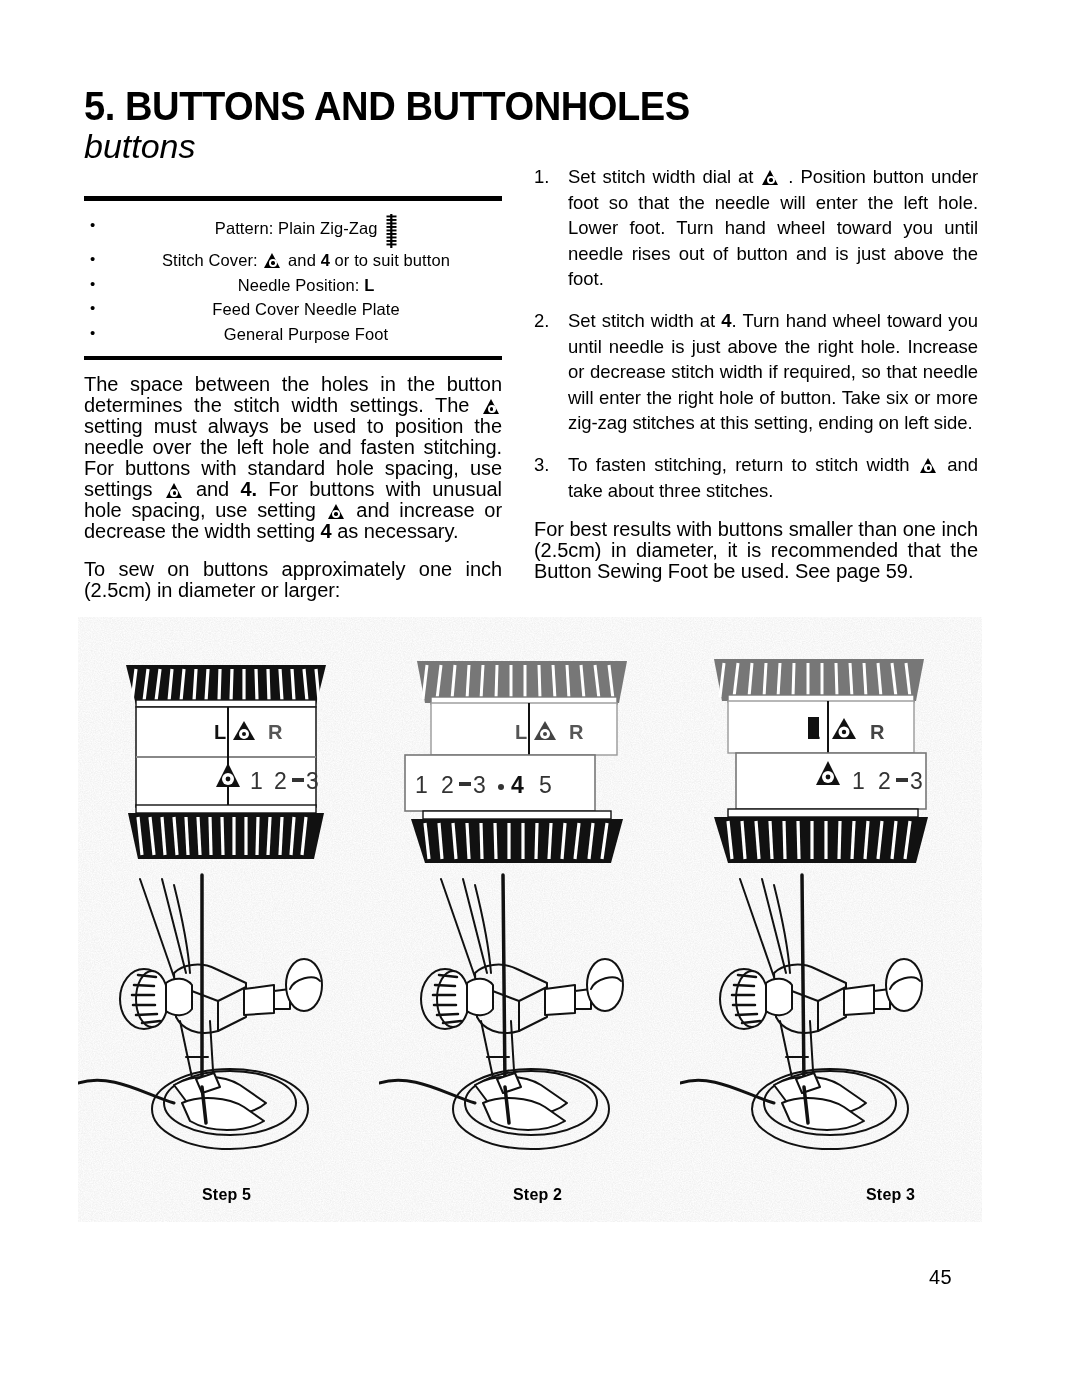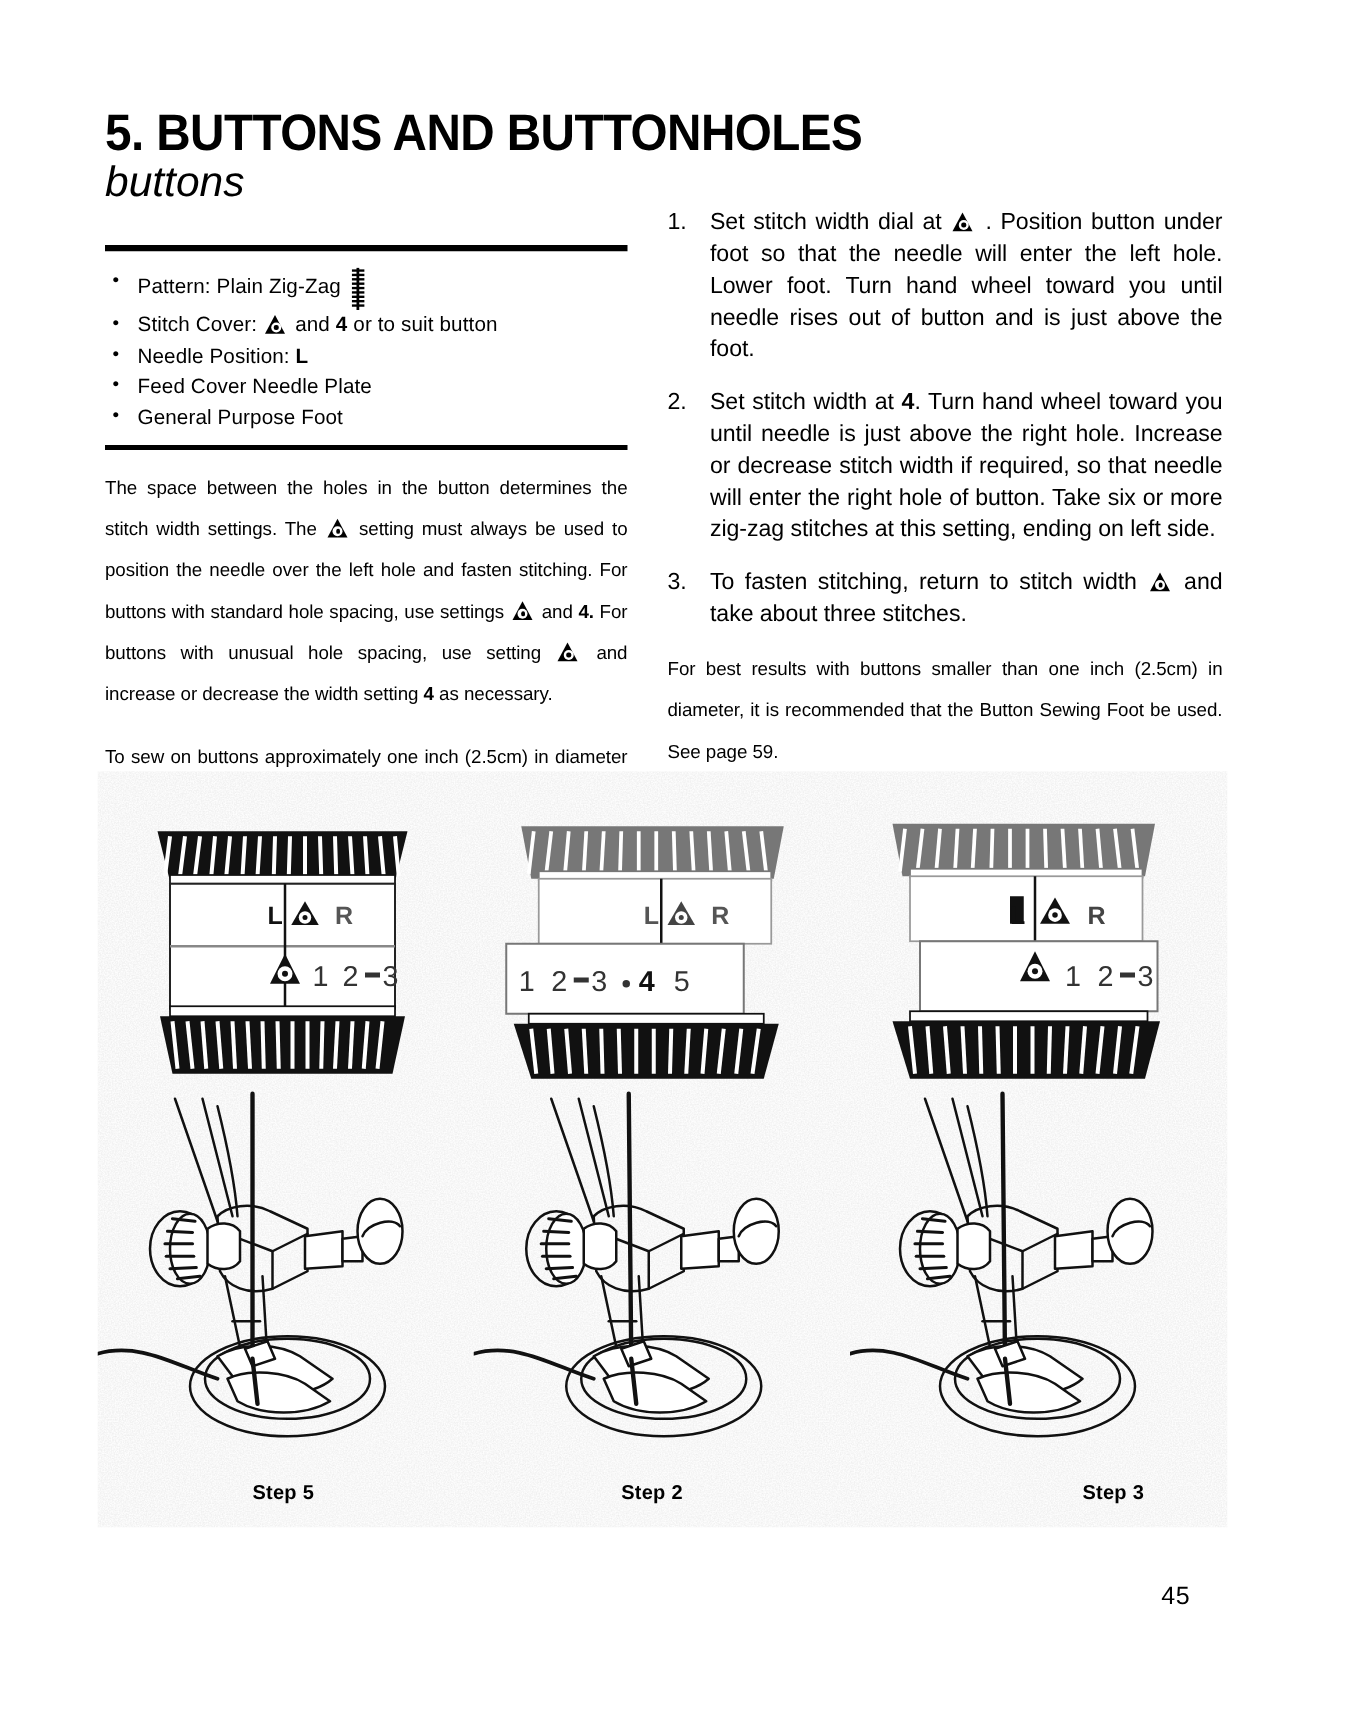--- a/index.html
+++ b/index.html
@@ -70,42 +70,43 @@
     width: 418px;
     margin: 0;
   }
   .rule.thin { height: 4px; }
 
   
   .spec-list {
     list-style: none;
     margin: 0;
     padding: 13px 0 10px 0;
+    text-align: center;
   }
   .spec-list li {
     position: relative;
     padding-left: 26px;
     font-size: 16.5px;
     line-height: 24.5px;
     letter-spacing: 0.1px;
     white-space: nowrap;
   }
   .spec-list li::before {
     content: "\2022";
     position: absolute;
     left: 6px;
     top: -1px;
     font-size: 15px;
   }
   .spec-list .b { font-weight: bold; }
 
   
   .body-text {
-    font-size: 15px;
-    line-height: 33px;
+    font-size: 20px;
+    line-height: 21px;
     text-align: justify;
     margin: 0 0 17px 0;
     letter-spacing: -0.05px;
   }
   .col-left .body-text:first-of-type { margin-top: 14px; }
   .body-text b { font-weight: bold; }
 
   
   ol.steps {
     list-style: none;
@@ -205,21 +206,21 @@
   .panel.p3 { left: 602px; }
 
   .step-label {
     position: absolute;
     bottom: 18px;
     font-size: 16px;
     font-weight: bold;
     letter-spacing: 0.2px;
   }
   .panel.p1 .step-label { left: 124px; }
-  .panel.p2 .step-label { left: 118px; text-align: center; }
+  .panel.p2 .step-label { left: 134px; text-align: center; }
   .panel.p3 .step-label { left: 186px; text-align: right; }
 
   .page-number {
     position: absolute;
     left: 929px;
     top: 1266px;
     font-size: 20px;
     letter-spacing: 0.5px;
   }
 

